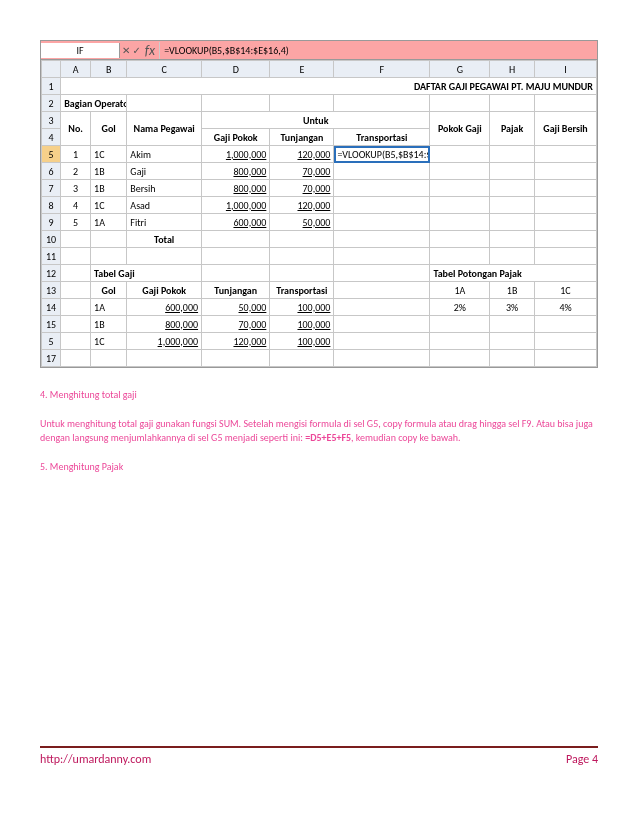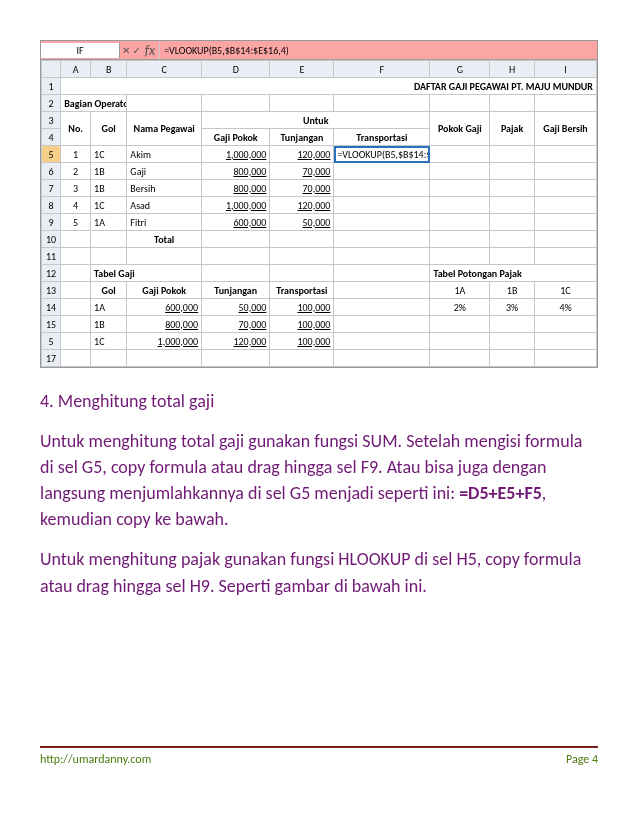--- a/index.html
+++ b/index.html
@@ -98,36 +98,36 @@
   }
   .bold { font-weight: bold; }
   .center { text-align: center; }
   .right { text-align: right; text-decoration: underline; }
   .sel {
     outline: 2px solid #2a6fbb;
     outline-offset: -2px;
     background: #fff;
   }
   .article {
-    font-size: 18px;
+    font-size: 10px;
     line-height: 1.45;
-    color: #701a75;
+    color: #ec4899;
   }
   .article p { margin: 0 0 14px 0; }
   .footer {
     position: absolute;
     bottom: 20px;
     left: 40px;
     right: 40px;
     border-top: 2px solid #7a1d1d;
     padding-top: 4px;
     font-size: 12px;
     display: flex;
     justify-content: space-between;
-    color: #4d7c0f;
+    color: #be185d;
   }
   col.cA { width: 28px; }
   col.cB { width: 34px; }
   col.cC { width: 70px; }
   col.cD { width: 64px; }
   col.cE { width: 60px; }
   col.cF { width: 90px; }
   col.cG { width: 56px; }
   col.cH { width: 42px; }
   col.cI { width: 58px; }
@@ -360,21 +360,21 @@
       </tr>
     </tbody>
       </table>
   </div>
 
   <div class="article">
     <p>4. Menghitung total gaji</p>
     <p>
       <span>Untuk menghitung total gaji gunakan fungsi SUM. Setelah mengisi formula di sel G5, copy formula atau drag hingga sel F9. Atau bisa juga dengan langsung menjumlahkannya di sel G5 menjadi seperti ini: </span><b>=D5+E5+F5</b><span>, kemudian copy ke bawah.</span>
     </p>
-    <p>Untuk menghitung pajak gunakan fungsi HLOOKUP di sel H5, copy formula atau drag hingga sel H9. Seperti gambar di bawah ini.</p>
+    <p>5. Menghitung Pajak</p>
   </div>
 
   <div class="footer">
     <span>http://umardanny.com</span>
     <span>Page 4</span>
   </div>
 
 </div>
 
 </body></html>

